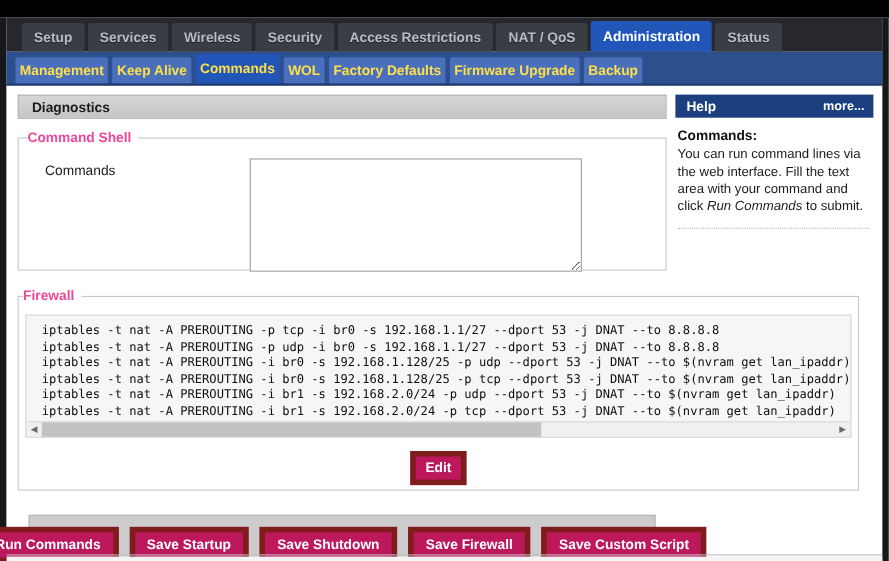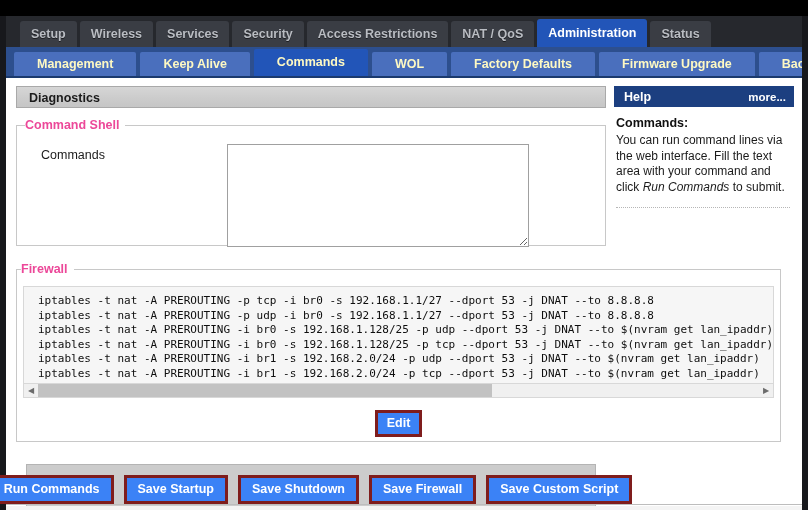--- a/index.html
+++ b/index.html
@@ -59,24 +59,24 @@
     display: flex;
     align-items: flex-end;
     padding-left: 8px;
     gap: 4px;
     overflow: hidden;
     border-bottom: 2px solid #1b3a6e;
   }
   .tab-sub {
     height: 24px;
     line-height: 24px;
-    padding: 0 23px;
-    font-size: 12.5px;
-    font-weight: bold;
-    color: #fef9c3;
+    padding: 0 4px;
+    font-size: 12.5px;
+    font-weight: bold;
+    color: #fde047;
     background: #4a6fbd;
     border-top-left-radius: 2px;
     border-top-right-radius: 2px;
     white-space: nowrap;
     cursor: pointer;
   }
   .tab-sub.active {
     background: #2255b8;
     height: 27px;
     line-height: 27px;
@@ -190,26 +190,26 @@
   }
 
   .edit-wrap {
     text-align: center;
     padding: 12px 0 0 0;
   }
 
   
   .btn {
     display: inline-block;
-    background: #3b82f6;
+    background: #be185d;
     color: #ffffff;
     font-size: 12.5px;
     font-weight: bold;
     padding: 4px 11px 5px 11px;
-    border: 3px solid #7f1d1d;
+    border: 5px solid #7f1d1d;
     cursor: pointer;
     line-height: 14px;
     white-space: nowrap;
   }
   .btn-edit { padding: 3px 9px 4px 9px; }
 
   .btnbar {
     margin: 22px 10px 0 10px;
     background: #cccccc;
     border: 1px solid #b4b4b4;
@@ -269,22 +269,22 @@
     background: #f4f4f4;
   }
 </style>
 </head>
 <body>
 
 <div id="page">
 
   <div class="navbar-top">
     <div class="tab-top">Setup</div>
+    <div class="tab-top">Services</div>
     <div class="tab-top">Wireless</div>
-    <div class="tab-top">Services</div>
     <div class="tab-top">Security</div>
     <div class="tab-top">Access Restrictions</div>
     <div class="tab-top">NAT / QoS</div>
     <div class="tab-top active">Administration</div>
     <div class="tab-top">Status</div>
   </div>
 
   <div class="navbar-sub">
     <div class="tab-sub">Management</div>
     <div class="tab-sub">Keep Alive</div>

